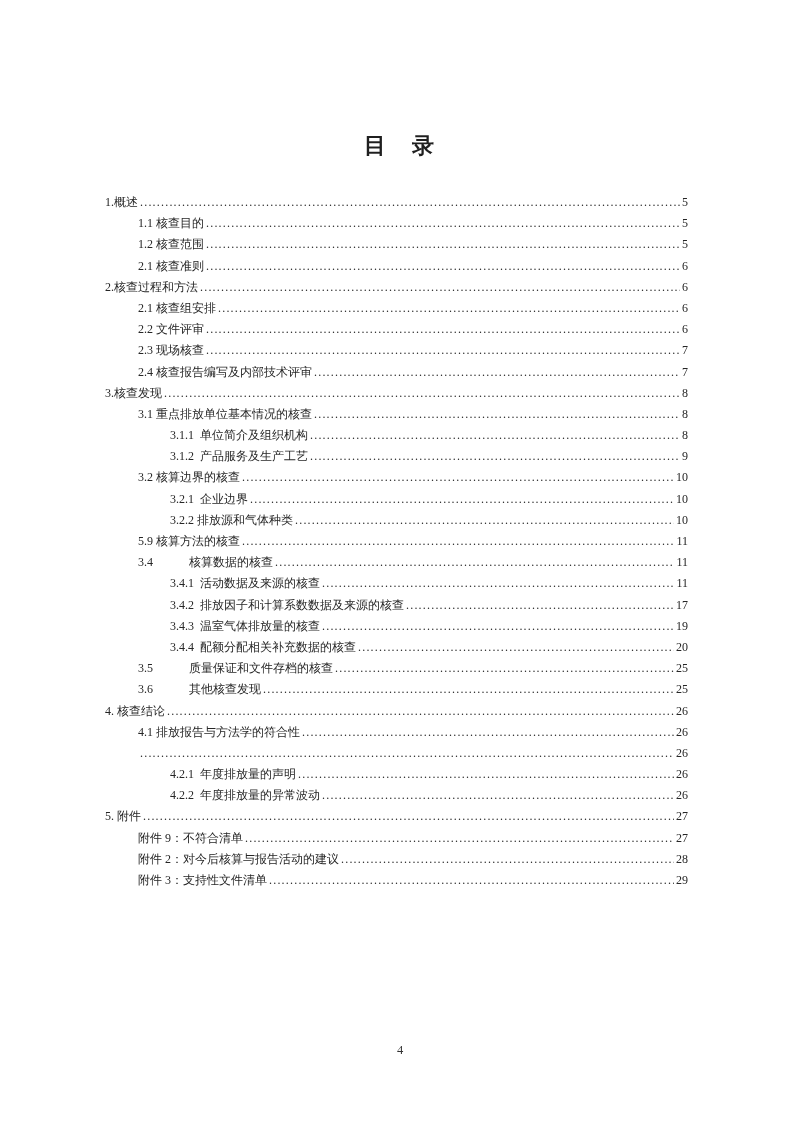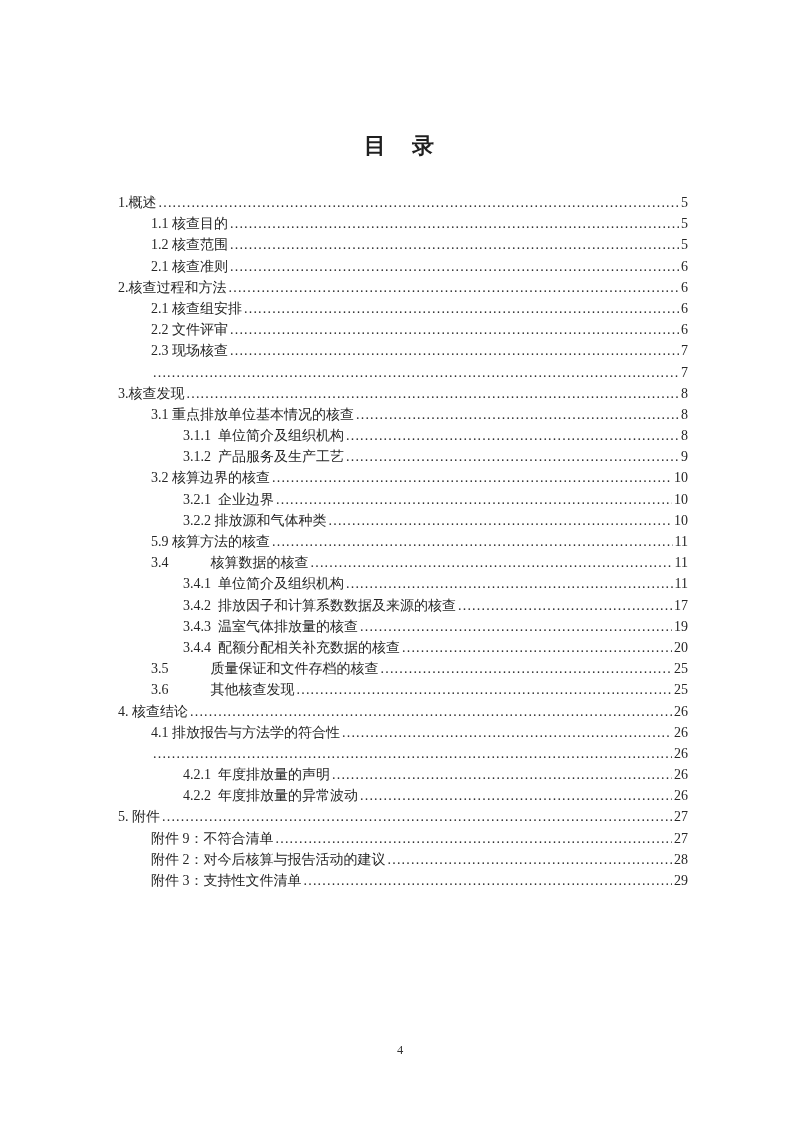--- a/index.html
+++ b/index.html
@@ -27,23 +27,22 @@
     position: absolute;
     top: 192px;
     left: 105px;
     width: 583px;
   }
   .toc-row {
     display: flex;
     align-items: baseline;
     height: 21.2px;
     line-height: 21.2px;
-    font-size: 14px;
+    font-size: 12px;
     white-space: nowrap;
-    margin-left: 13px;
   }
   .toc-row.lv1 { padding-left: 0; }
   .toc-row.lv2 { padding-left: 33px; }
   .toc-row.lv3 { padding-left: 65px; }
   .toc-label { white-space: pre; flex: 0 0 auto; }
   .toc-leader {
     flex: 1 1 auto;
     overflow: hidden;
     margin: 0 2px;
     letter-spacing: 1.2px;
@@ -112,20 +111,21 @@
     <span class="toc-page">6</span>
   </div>
 
   <div class="toc-row lv2">
     <span class="toc-label">2.3 现场核查</span>
     <span class="toc-leader"></span>
     <span class="toc-page">7</span>
   </div>
 
   <div class="toc-row lv2">
+    <span class="toc-label">2.4 核查报告编写及内部技术评审</span>
     <span class="toc-leader"></span>
     <span class="toc-page">7</span>
   </div>
 
   <div class="toc-row lv1">
     <span class="toc-label">3.核查发现</span>
     <span class="toc-leader"></span>
     <span class="toc-page">8</span>
   </div>
 
@@ -171,21 +171,21 @@
     <span class="toc-page">11</span>
   </div>
 
   <div class="toc-row lv2">
     <span class="toc-label">3.4            核算数据的核查</span>
     <span class="toc-leader"></span>
     <span class="toc-page">11</span>
   </div>
 
   <div class="toc-row lv3">
-    <span class="toc-label">3.4.1  单位简介及组织机构</span>
+    <span class="toc-label">3.4.1  活动数据及来源的核查</span>
     <span class="toc-leader"></span>
     <span class="toc-page">11</span>
   </div>
 
 
   <div class="toc-row lv3">
     <span class="toc-label">3.4.2  排放因子和计算系数数据及来源的核查</span>
     <span class="toc-leader"></span>
     <span class="toc-page">17</span>
   </div>

